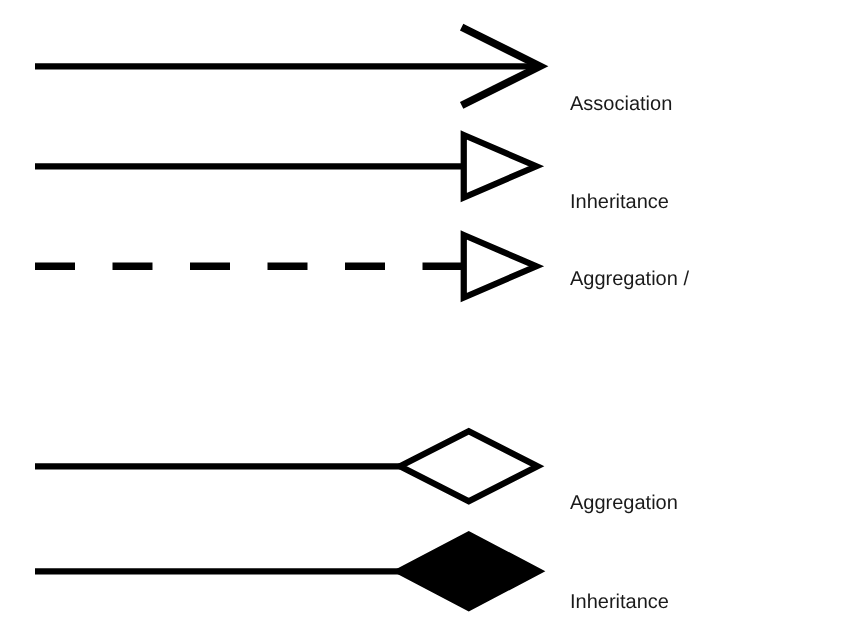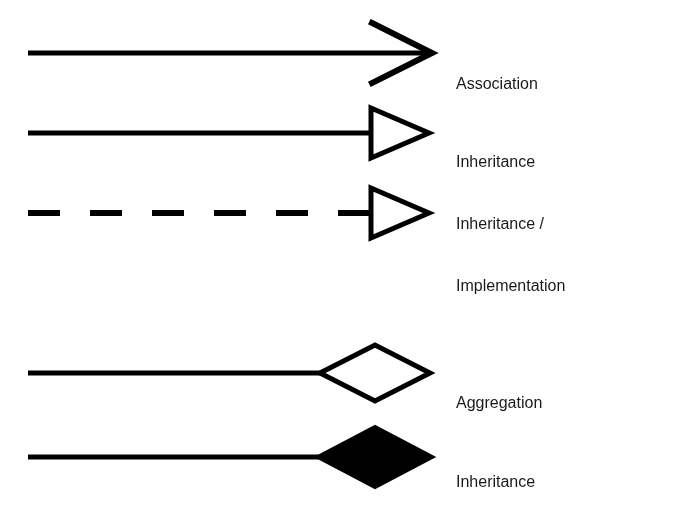--- a/index.html
+++ b/index.html
@@ -82,22 +82,21 @@
   </div>
 
   <div class="legend-row" style="top:177px; height:72px;">
     <div class="notation-cell">
       <svg width="440" height="72" viewBox="0 0 440 72">
         <line x1="28" y1="36" x2="372" y2="36" stroke="#000000" stroke-width="6" stroke-dasharray="32 30"></line>
         <polygon points="371,11 429,36 371,61" fill="#ffffff" stroke="#000000" stroke-width="5" stroke-linejoin="miter"></polygon>
       </svg>
     </div>
     <div class="label-cell" style="top:0px;">
-      <span class="label-line">Inheritance /</span>
-      <span class="label-line">Implementation</span>
+      <span class="label-line">Aggregation /</span>
     </div>
   </div>
 
 
   <div class="legend-row" style="top:337px; height:74px;">
     <div class="notation-cell">
       <svg width="440" height="74" viewBox="0 0 440 74">
         <line x1="28" y1="36" x2="320" y2="36" stroke="#000000" stroke-width="5"></line>
         <polygon points="320,36 375,8 430,36 375,64" fill="#ffffff" stroke="#000000" stroke-width="5" stroke-linejoin="miter"></polygon>
       </svg>

